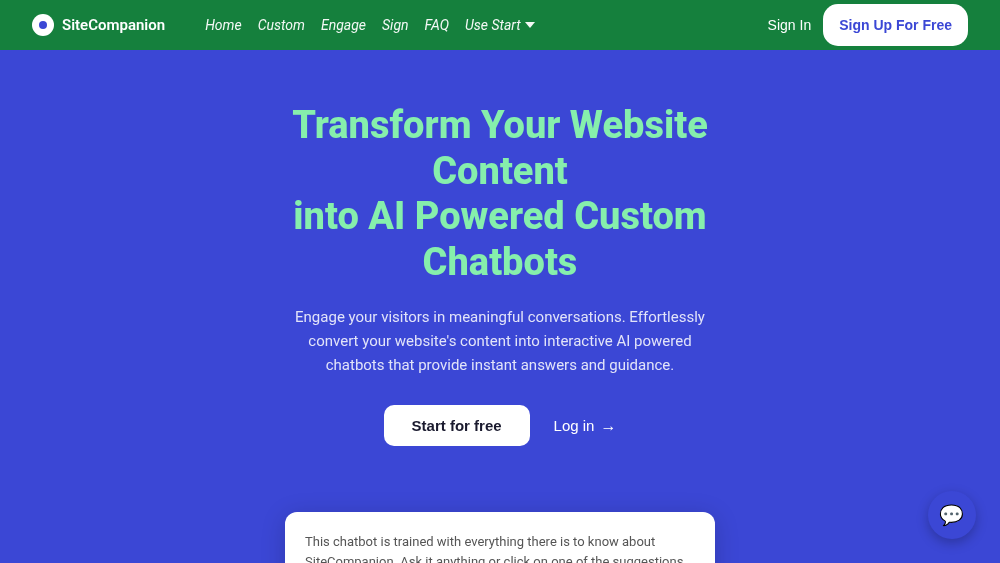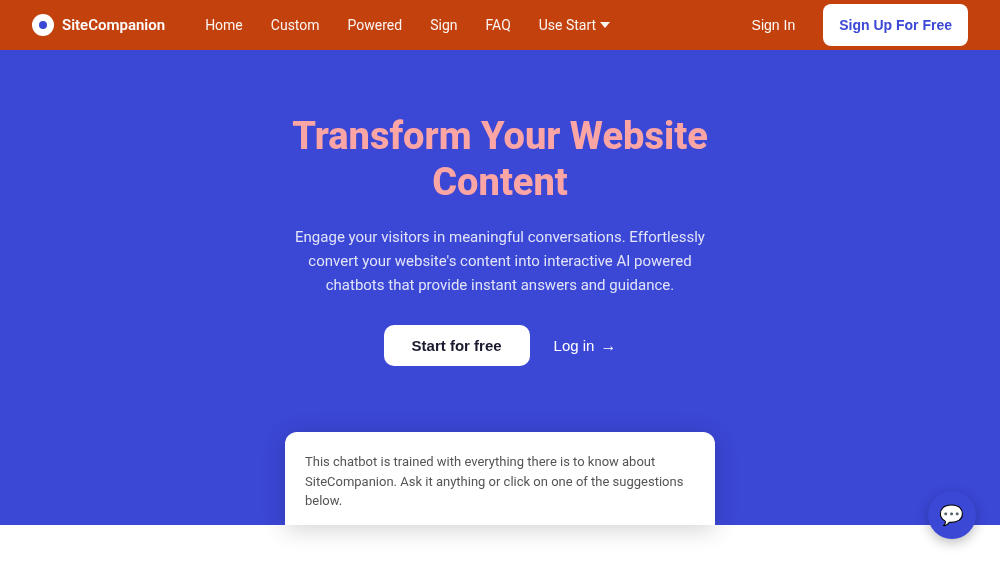--- a/index.html
+++ b/index.html
@@ -1,20 +1,20 @@
 <!DOCTYPE html>
 <html><head>
   <meta charset="utf-8">
   <style>
     * { margin: 0; padding: 0; box-sizing: border-box; }
     body { font-family: -apple-system, BlinkMacSystemFont, 'Segoe UI', Roboto, sans-serif; width: 1000px; height: 563px; overflow: hidden; }
 
     
     .navbar {
-      background-color: #c2410c;
+      background-color: #15803d;
       display: flex;
       align-items: center;
       padding: 0 32px;
       height: 50px;
     }
     .navbar-logo {
       display: flex;
       align-items: center;
       gap: 8px;
       flex: 0 0 auto;
@@ -36,23 +36,24 @@
       border-radius: 50%;
     }
     .logo-text {
       color: white;
       font-size: 15px;
       font-weight: 600;
     }
     .navbar-nav {
       display: flex;
       align-items: flex-end;
-      gap: 28px;
+      gap: 16px;
       margin-left: 40px;
       flex: 1;
+      font-style: italic;
     }
     .nav-link {
       color: white;
       font-size: 14px;
       text-decoration: none;
       cursor: pointer;
       opacity: 0.95;
     }
     .nav-link-use-cases {
       display: flex;
@@ -63,53 +64,53 @@
       display: inline-block;
       width: 10px;
       height: 6px;
       border-left: 5px solid transparent;
       border-right: 5px solid transparent;
       border-top: 6px solid white;
     }
     .navbar-actions {
       display: flex;
       align-items: center;
-      gap: 28px;
+      gap: 12px;
     }
     .btn-signin {
       color: white;
       font-size: 14px;
       background: none;
       border: none;
       cursor: pointer;
     }
     .btn-signup {
       background: white;
       color: #3b47d5;
       font-size: 14px;
       font-weight: 600;
       border: none;
-      border-radius: 8px;
+      border-radius: 15px;
       padding: 13px 16px;
       cursor: pointer;
     }
 
     
     .hero {
       background-color: #3b47d5;
       text-align: center;
       padding: 48px 32px 30px;
     }
     .hero-title {
-      color: #fca5a5;
+      color: #86efac;
       font-size: 38px;
       font-weight: 800;
       line-height: 1.2;
       max-width: 560px;
-      margin: 16px auto 20px;
+      margin: 5px auto 20px;
     }
     .hero-subtitle {
       color: rgba(255,255,255,0.85);
       font-size: 15px;
       line-height: 1.6;
       max-width: 420px;
       margin: 8px auto 28px;
     }
     .hero-buttons {
       display: flex;
@@ -191,38 +192,39 @@
   <div class="navbar-logo">
     <div class="logo-icon">
       <div class="logo-icon-inner"></div>
     </div>
     <span class="logo-text">SiteCompanion</span>
   </div>
 
   <div class="navbar-nav">
     <a class="nav-link">Home</a>
     <a class="nav-link">Custom</a>
-    <a class="nav-link">Powered</a>
+    <a class="nav-link">Engage</a>
     <a class="nav-link">Sign</a>
     <a class="nav-link">FAQ</a>
     <a class="nav-link nav-link-use-cases">
       <span>Use Start</span>
       <span class="chevron-down"></span>
     </a>
   </div>
 
   <div class="navbar-actions">
     <button class="btn-signin">Sign In</button>
     <button class="btn-signup">Sign Up For Free</button>
   </div>
 </nav>
 
 <section class="hero">
   <h1 class="hero-title">
     <span>Transform Your Website Content</span><br>
+    <span>into AI Powered Custom Chatbots</span>
   </h1>
   <p class="hero-subtitle">Engage your visitors in meaningful conversations. Effortlessly convert your website's content into interactive AI powered chatbots that provide instant answers and guidance.</p>
   <div class="hero-buttons">
     <button class="btn-start">Start for free</button>
     <button class="btn-login">
       <span>Log in</span>
       <span class="btn-login-arrow">→</span>
     </button>
   </div>
 </section>

